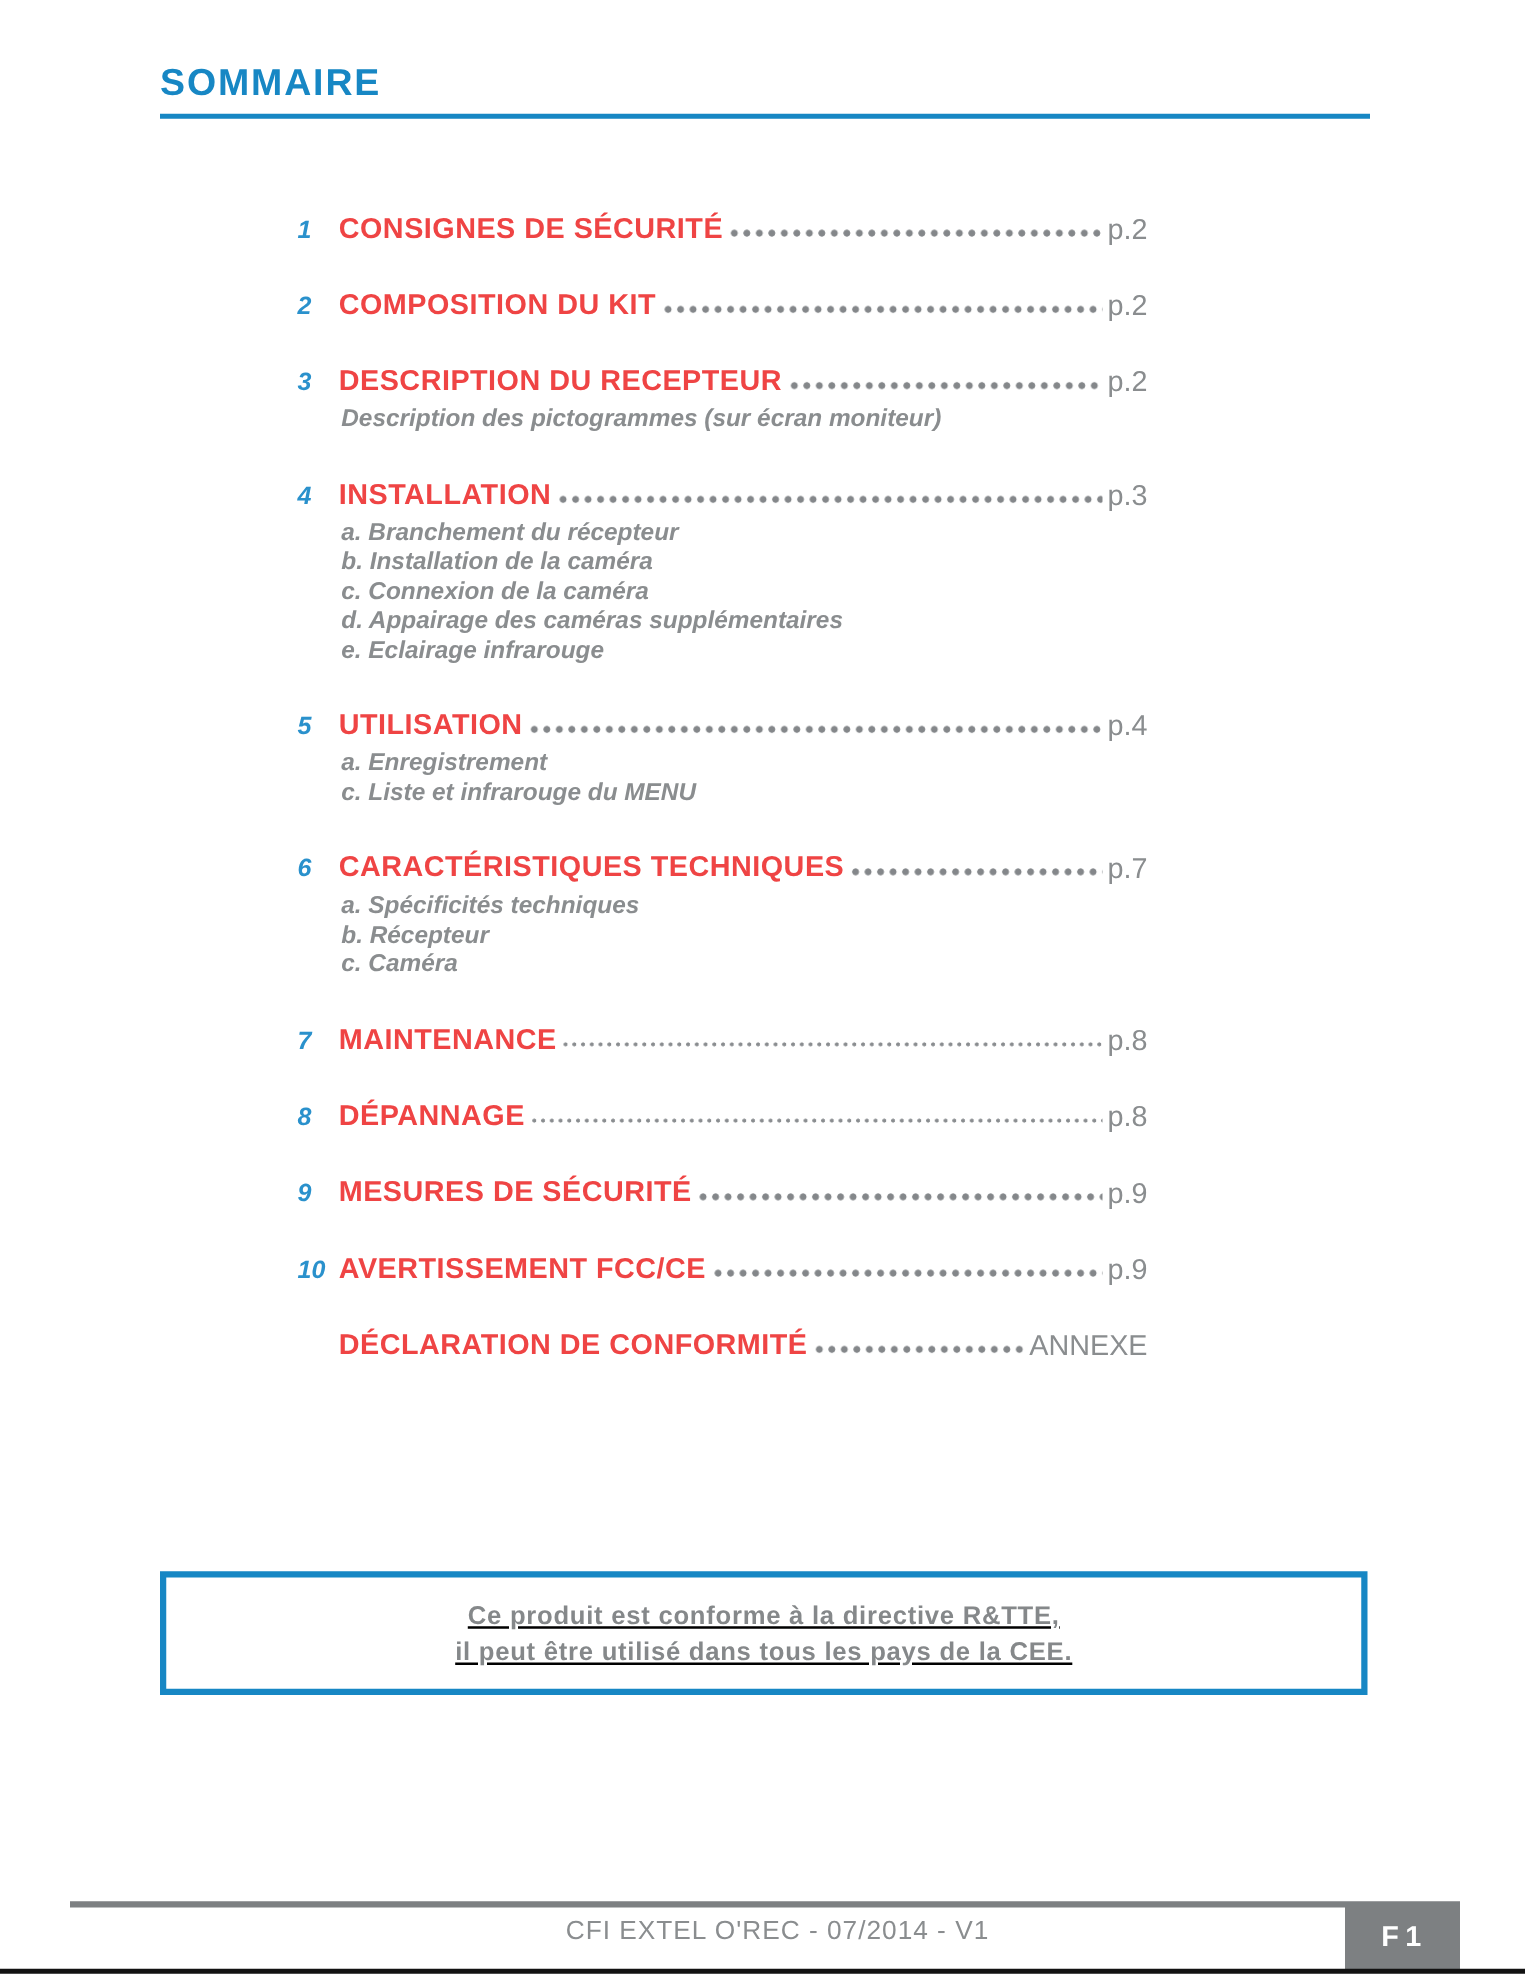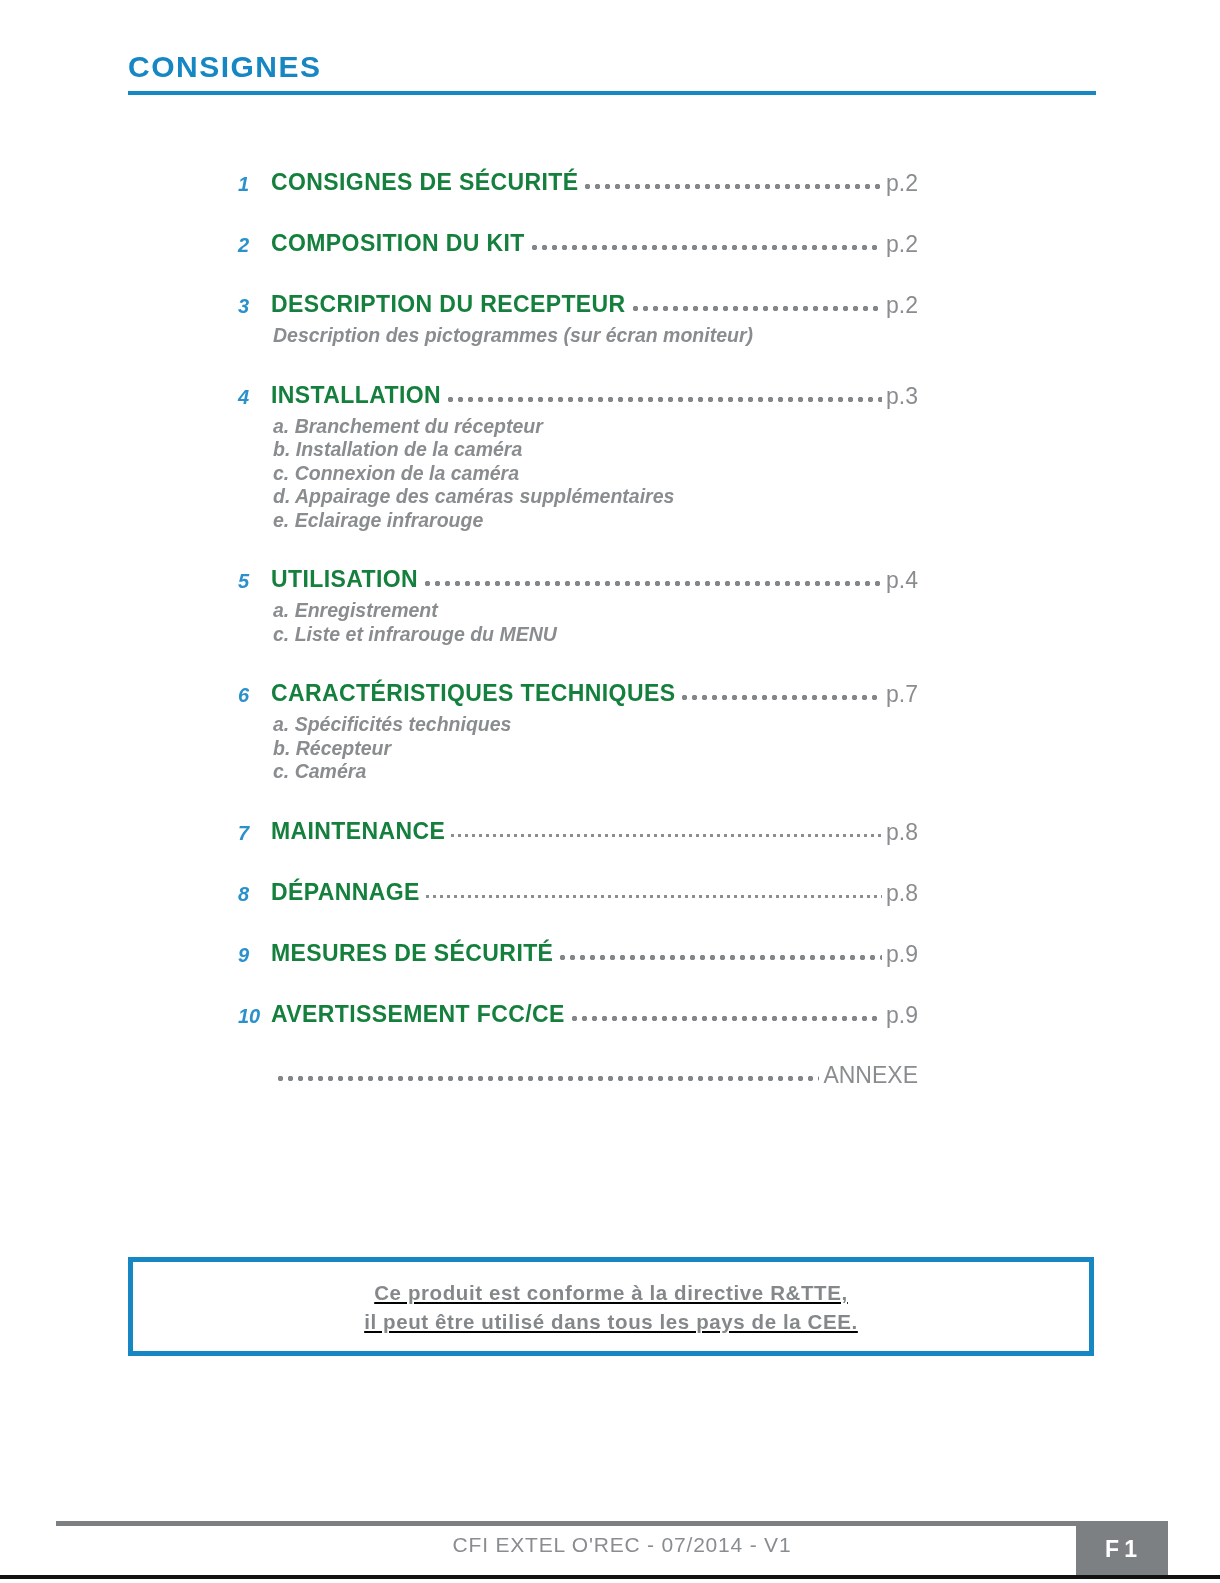--- a/index.html
+++ b/index.html
@@ -49,21 +49,21 @@
     font-style: italic;
     color: #2a91cc;
   }
   .entry-body { flex: 1 1 auto; min-width: 0; }
   .entry-line { display: flex; align-items: flex-end; }
   .toc-title {
     font-size: 23px;
     font-weight: bold;
     line-height: 25px;
     letter-spacing: 0.4px;
-    color: #15803d;
+    color: #ef4444;
     white-space: nowrap;
   }
   .leader {
     flex: 1 1 30px;
     height: 9px;
     align-self: flex-end;
     margin: 0 4px 4px 5px;
     background-image: radial-gradient(circle at 4.5px 4.5px, #84878a 2.5px, rgba(132,135,138,0) 3px);
     background-size: 10px 9px;
     background-repeat: repeat-x;
@@ -155,21 +155,21 @@
     height: 4px;
     background: #121212;
   }
 </style>
 </head>
 <body>
 
 <div class="page">
 
   <div class="header">
-    <h1 class="page-title">CONSIGNES</h1>
+    <h1 class="page-title">SOMMAIRE</h1>
     <div class="header-rule"></div>
   </div>
 
   <div class="toc">
 
     <div class="toc-entry">
       <span class="toc-num">1</span>
       <div class="entry-body">
         <div class="entry-line">
           <span class="toc-title">CONSIGNES DE SÉCURITÉ</span>
@@ -294,20 +294,21 @@
           <span class="leader"></span>
           <span class="toc-page">p.9</span>
         </div>
       </div>
     </div>
 
     <div class="toc-entry">
       <span class="toc-num"></span>
       <div class="entry-body">
         <div class="entry-line">
+          <span class="toc-title">DÉCLARATION DE CONFORMITÉ</span>
           <span class="leader"></span>
           <span class="toc-page">ANNEXE</span>
         </div>
       </div>
     </div>
 
   </div>
 
   <div class="notice-box">
     <div class="notice-line">Ce produit est conforme à la directive R&amp;TTE,</div>

